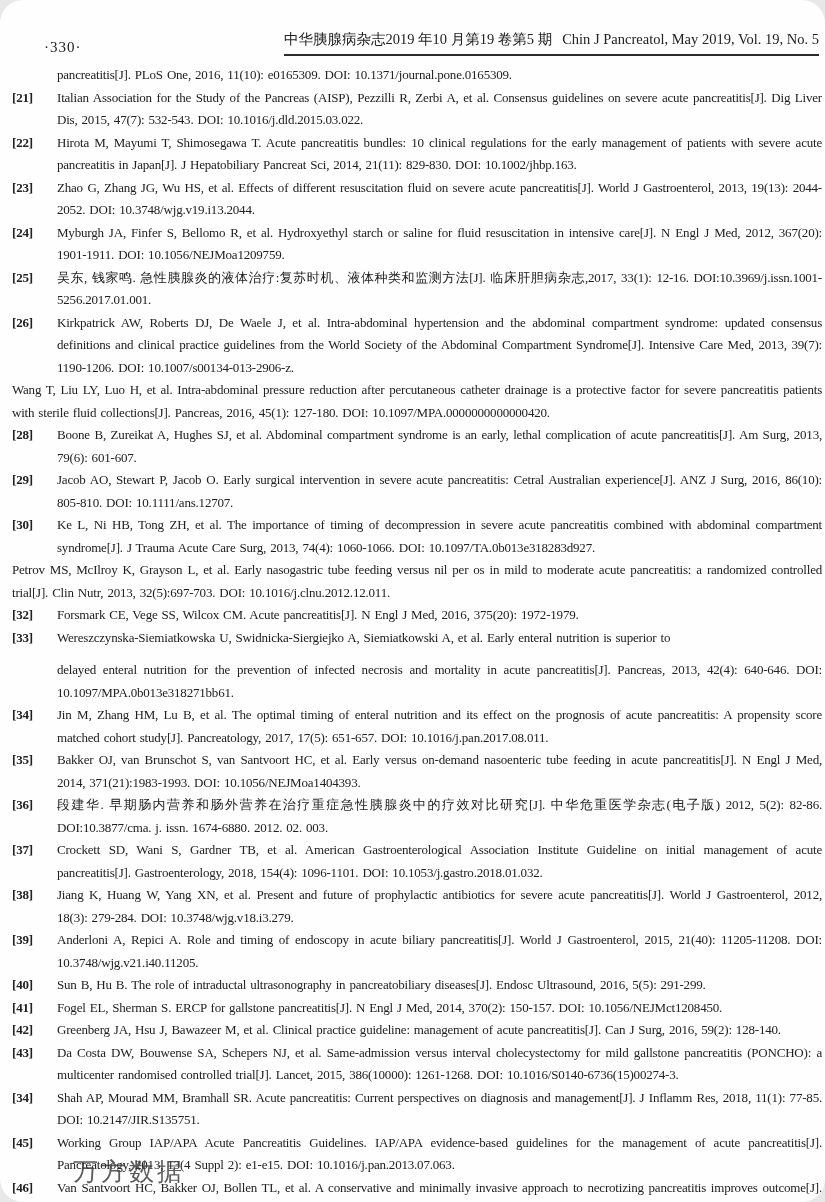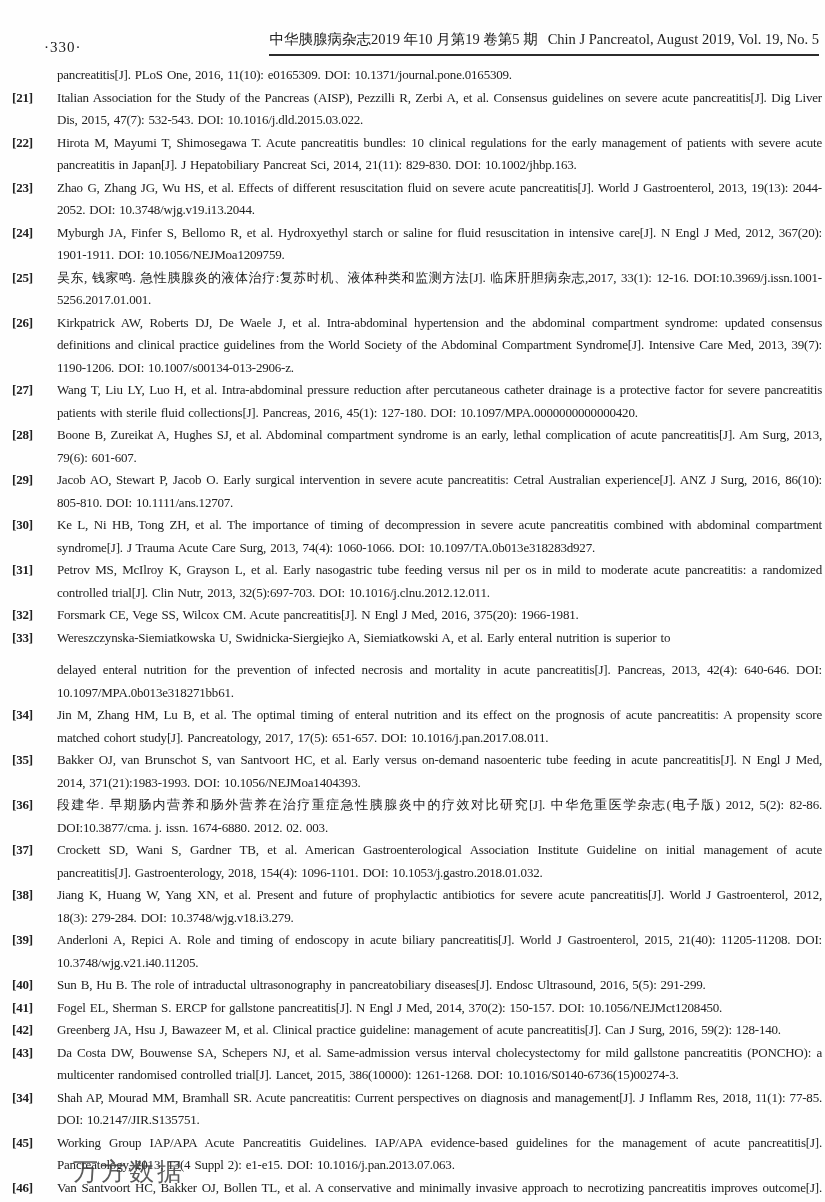--- a/index.html
+++ b/index.html
@@ -8,20 +8,21 @@
     background: #e8e8e8;
   }
   .page {
     position: relative;
     width: 825px;
     height: 1202px;
     margin: 0 auto;
     background: #fefefe;
     color: #212121;
     overflow: hidden;
+    border-radius: 23px;
   }
   .header {
     display: flex;
     align-items: flex-end;
     padding: 30px 6px 0 44px;
   }
   .page-number {
     font-size: 15px;
     letter-spacing: 1px;
     white-space: nowrap;
@@ -70,21 +71,21 @@
   }
 </style>
 </head>
 <body>
 
 <div class="page">
 
   <div class="header">
     <span class="page-number">·330·</span>
     <span class="journal-title">
-      <span class="cn">中华胰腺病杂志2019 年10 月第19 卷第5 期</span><span class="en">Chin J Pancreatol, August 2019, Vol. 19, No. 5</span>
+      <span class="cn">中华胰腺病杂志2019 年10 月第19 卷第5 期</span><span class="en">Chin J Pancreatol, May 2019, Vol. 19, No. 5</span>
     </span>
   </div>
 
   <div class="columns">
     <div class="col">
         <div class="ref">
           <span class="ref-num"></span>
           <span class="ref-text">pancreatitis[J]. PLoS One, 2016, 11(10): e0165309. DOI: 10.1371/journal.pone.0165309.</span>
         </div>
         <div class="ref">
@@ -105,42 +106,40 @@
         </div>
         <div class="ref">
           <span class="ref-num">[25]</span>
           <span class="ref-text">吴东, 钱家鸣. 急性胰腺炎的液体治疗:复苏时机、液体种类和监测方法[J]. 临床肝胆病杂志,2017, 33(1): 12-16. DOI:10.3969/j.issn.1001-5256.2017.01.001.</span>
         </div>
         <div class="ref">
           <span class="ref-num">[26]</span>
           <span class="ref-text">Kirkpatrick AW, Roberts DJ, De Waele J, et al. Intra-abdominal hypertension and the abdominal compartment syndrome: updated consensus definitions and clinical practice guidelines from the World Society of the Abdominal Compartment Syndrome[J]. Intensive Care Med, 2013, 39(7): 1190-1206. DOI: 10.1007/s00134-013-2906-z.</span>
         </div>
         <div class="ref">
-          <span class="ref-num">[27]</span>
           <span class="ref-text">Wang T, Liu LY, Luo H, et al. Intra-abdominal pressure reduction after percutaneous catheter drainage is a protective factor for severe pancreatitis patients with sterile fluid collections[J]. Pancreas, 2016, 45(1): 127-180. DOI: 10.1097/MPA.0000000000000420.</span>
         </div>
         <div class="ref">
           <span class="ref-num">[28]</span>
           <span class="ref-text">Boone B, Zureikat A, Hughes SJ, et al. Abdominal compartment syndrome is an early, lethal complication of acute pancreatitis[J]. Am Surg, 2013, 79(6): 601-607.</span>
         </div>
         <div class="ref">
           <span class="ref-num">[29]</span>
           <span class="ref-text">Jacob AO, Stewart P, Jacob O. Early surgical intervention in severe acute pancreatitis: Cetral Australian experience[J]. ANZ J Surg, 2016, 86(10): 805-810. DOI: 10.1111/ans.12707.</span>
         </div>
         <div class="ref">
           <span class="ref-num">[30]</span>
           <span class="ref-text">Ke L, Ni HB, Tong ZH, et al. The importance of timing of decompression in severe acute pancreatitis combined with abdominal compartment syndrome[J]. J Trauma Acute Care Surg, 2013, 74(4): 1060-1066. DOI: 10.1097/TA.0b013e318283d927.</span>
         </div>
         <div class="ref">
-          <span class="ref-num">[31]</span>
           <span class="ref-text">Petrov MS, McIlroy K, Grayson L, et al. Early nasogastric tube feeding versus nil per os in mild to moderate acute pancreatitis: a randomized controlled trial[J]. Clin Nutr, 2013, 32(5):697-703. DOI: 10.1016/j.clnu.2012.12.011.</span>
         </div>
         <div class="ref">
           <span class="ref-num">[32]</span>
-          <span class="ref-text">Forsmark CE, Vege SS, Wilcox CM. Acute pancreatitis[J]. N Engl J Med, 2016, 375(20): 1966-1981.</span>
+          <span class="ref-text">Forsmark CE, Vege SS, Wilcox CM. Acute pancreatitis[J]. N Engl J Med, 2016, 375(20): 1972-1979.</span>
         </div>
         <div class="ref">
           <span class="ref-num">[33]</span>
           <span class="ref-text">Wereszczynska-Siemiatkowska U, Swidnicka-Siergiejko A, Siemiatkowski A, et al. Early enteral nutrition is superior to</span>
         </div>
       </div>
     <div class="col">
         <div class="ref">
           <span class="ref-num"></span>
           <span class="ref-text">delayed enteral nutrition for the prevention of infected necrosis and mortality in acute pancreatitis[J]. Pancreas, 2013, 42(4): 640-646. DOI: 10.1097/MPA.0b013e318271bb61.</span>

